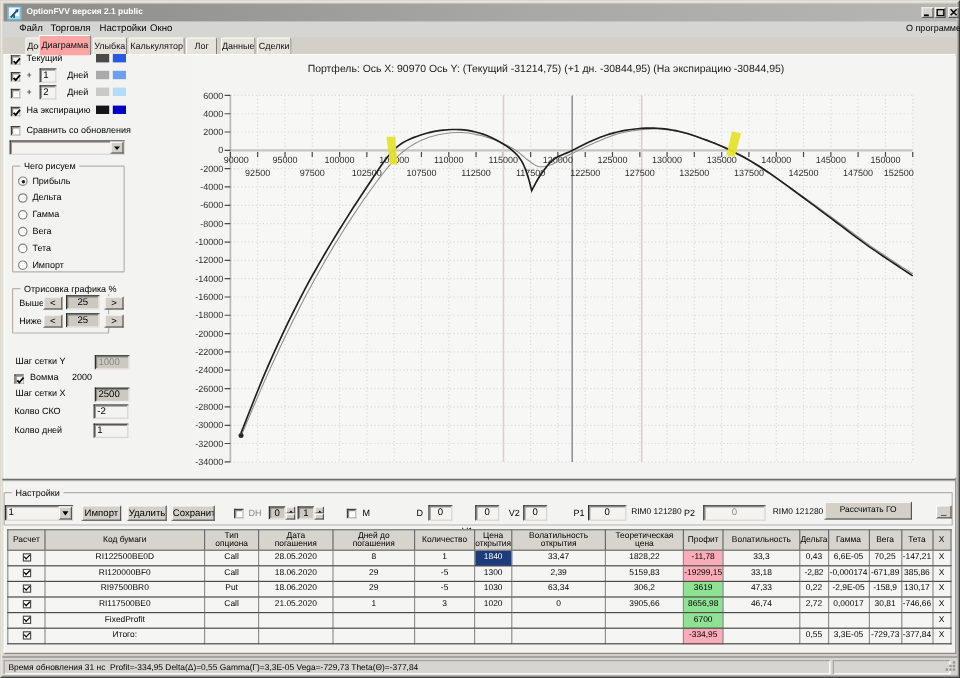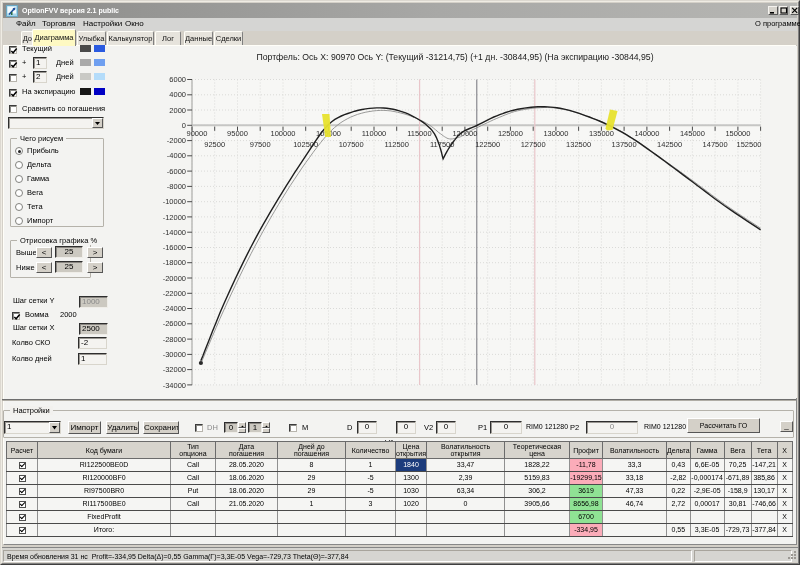--- a/index.html
+++ b/index.html
@@ -9,21 +9,21 @@
 #frame2{position:absolute;left:1px;top:1px;right:1px;bottom:1px;border-top:1px solid #efece4;border-left:1px solid #efece4;border-right:1px solid #808080;border-bottom:1px solid #808080}
 
 #title{position:absolute;left:3px;top:3px;width:794px;height:15px;background:linear-gradient(to right,#8c8c8a,#a8a8a6 55%,#b6b6b3);color:#fff;font-weight:bold;font-size:7px;line-height:15px}
 #title .txt{position:absolute;left:17px;top:0px}
 .tbtn{position:absolute;top:3px;width:10px;height:9px;background:#d6d3cc;border-top:1px solid #f4f2ee;border-left:1px solid #f4f2ee;border-right:1px solid #5a5a5a;border-bottom:1px solid #5a5a5a;color:#000;font-size:9px;text-align:center;line-height:9px}
 
 #menu{position:absolute;left:3px;top:18px;width:794px;height:13px;background:#d5d5d3;font-size:8px}
 #menu span{position:absolute;top:1px;white-space:nowrap}
 
 .tab{position:absolute;top:31px;height:14px;background:#e6e3dc;border-top:1px solid #fffef8;border-left:1px solid #fffef8;border-right:1px solid #808080;border-radius:2px 2px 0 0;font-size:7.5px;text-align:center;padding-top:2px;color:#111}
-.tab.active{background:#fef9c3;top:29px;height:17px;z-index:5;padding-top:3px}
+.tab.active{background:#fca5a5;top:29px;height:17px;z-index:5;padding-top:3px}
 #sheet{position:absolute;left:3px;top:45px;width:794px;height:500px;background:#f3f3f1;border-top:1px solid #fffef8;border-left:1px solid #fffef8;border-right:1px solid #888;border-bottom:1px solid #888}
 
 .cb{position:absolute;width:8px;height:8px;background:#fff;border-top:1px solid #3c3c3c;border-left:1px solid #3c3c3c;border-right:1px solid #b7b4ac;border-bottom:1px solid #b7b4ac;box-shadow:inset 1px 1px 0 #8a8a86}
 .cb svg{position:absolute;left:0px;top:0px}
 .radio{position:absolute;width:8px;height:8px;border-radius:50%;background:#fff;border:1px solid #82827e}
 .radio.sel:after{content:"";position:absolute;left:1.8px;top:1.8px;width:3px;height:3px;border-radius:50%;background:#222}
 .sw{position:absolute;width:11px;height:7px}
 .lbl{position:absolute;white-space:nowrap;font-size:7.5px}
 .edit{position:absolute;background:#f4f3f0;border-top:1px solid #2e2e2e;border-left:1px solid #2e2e2e;border-right:1px solid #d8d5cc;border-bottom:1px solid #d8d5cc;box-shadow:inset 1px 1px 0 #9a9792;font-size:8px;padding:0 2px;line-height:10px}
 .gb{position:absolute;border:1px solid #b5b2aa;border-radius:1px}
@@ -109,21 +109,21 @@
 <div class="sw" style="left:94px;top:73px;background:#b4dcfa"></div>
 <div class="cb" style="left:9px;top:89px">
       <svg width="8" height="8" viewBox="0 0 9 9">
         <path d="M1.5 4.5 L3.5 6.5 L7.5 1.8" stroke="#000" stroke-width="1.7" fill="none"></path>
       </svg>
     </div>
 <span class="lbl" style="left:22px;top:87px">На экспирацию</span>
 <div class="sw" style="left:80px;top:88px;background:#161616"></div>
 <div class="sw" style="left:94px;top:88px;background:#0000c4"></div>
 <div class="cb" style="left:9px;top:105px"></div>
-<span class="lbl" style="left:22px;top:104px">Сравнить со погашения</span>
+<span class="lbl" style="left:22px;top:104px">Сравнить со обновления</span>
 <div class="edit" style="left:8px;top:117px;width:96px;height:12px"></div>
 <div class="btn" style="left:92px;top:118px;width:11px;height:10px"><svg width="9" height="8">
         <path d="M2 3 L4.5 6 L7 3 Z" fill="#000"></path>
       </svg></div>
 <div class="gb" style="left:10px;top:138px;width:94px;height:89px">
       <span class="cap">Чего рисуем</span>
     </div>
 <div class="radio sel" style="left:15px;top:147px"></div>
     <span class="lbl" style="left:27px;top:146px">Прибыль</span>
 <div class="radio" style="left:15px;top:161px"></div>

